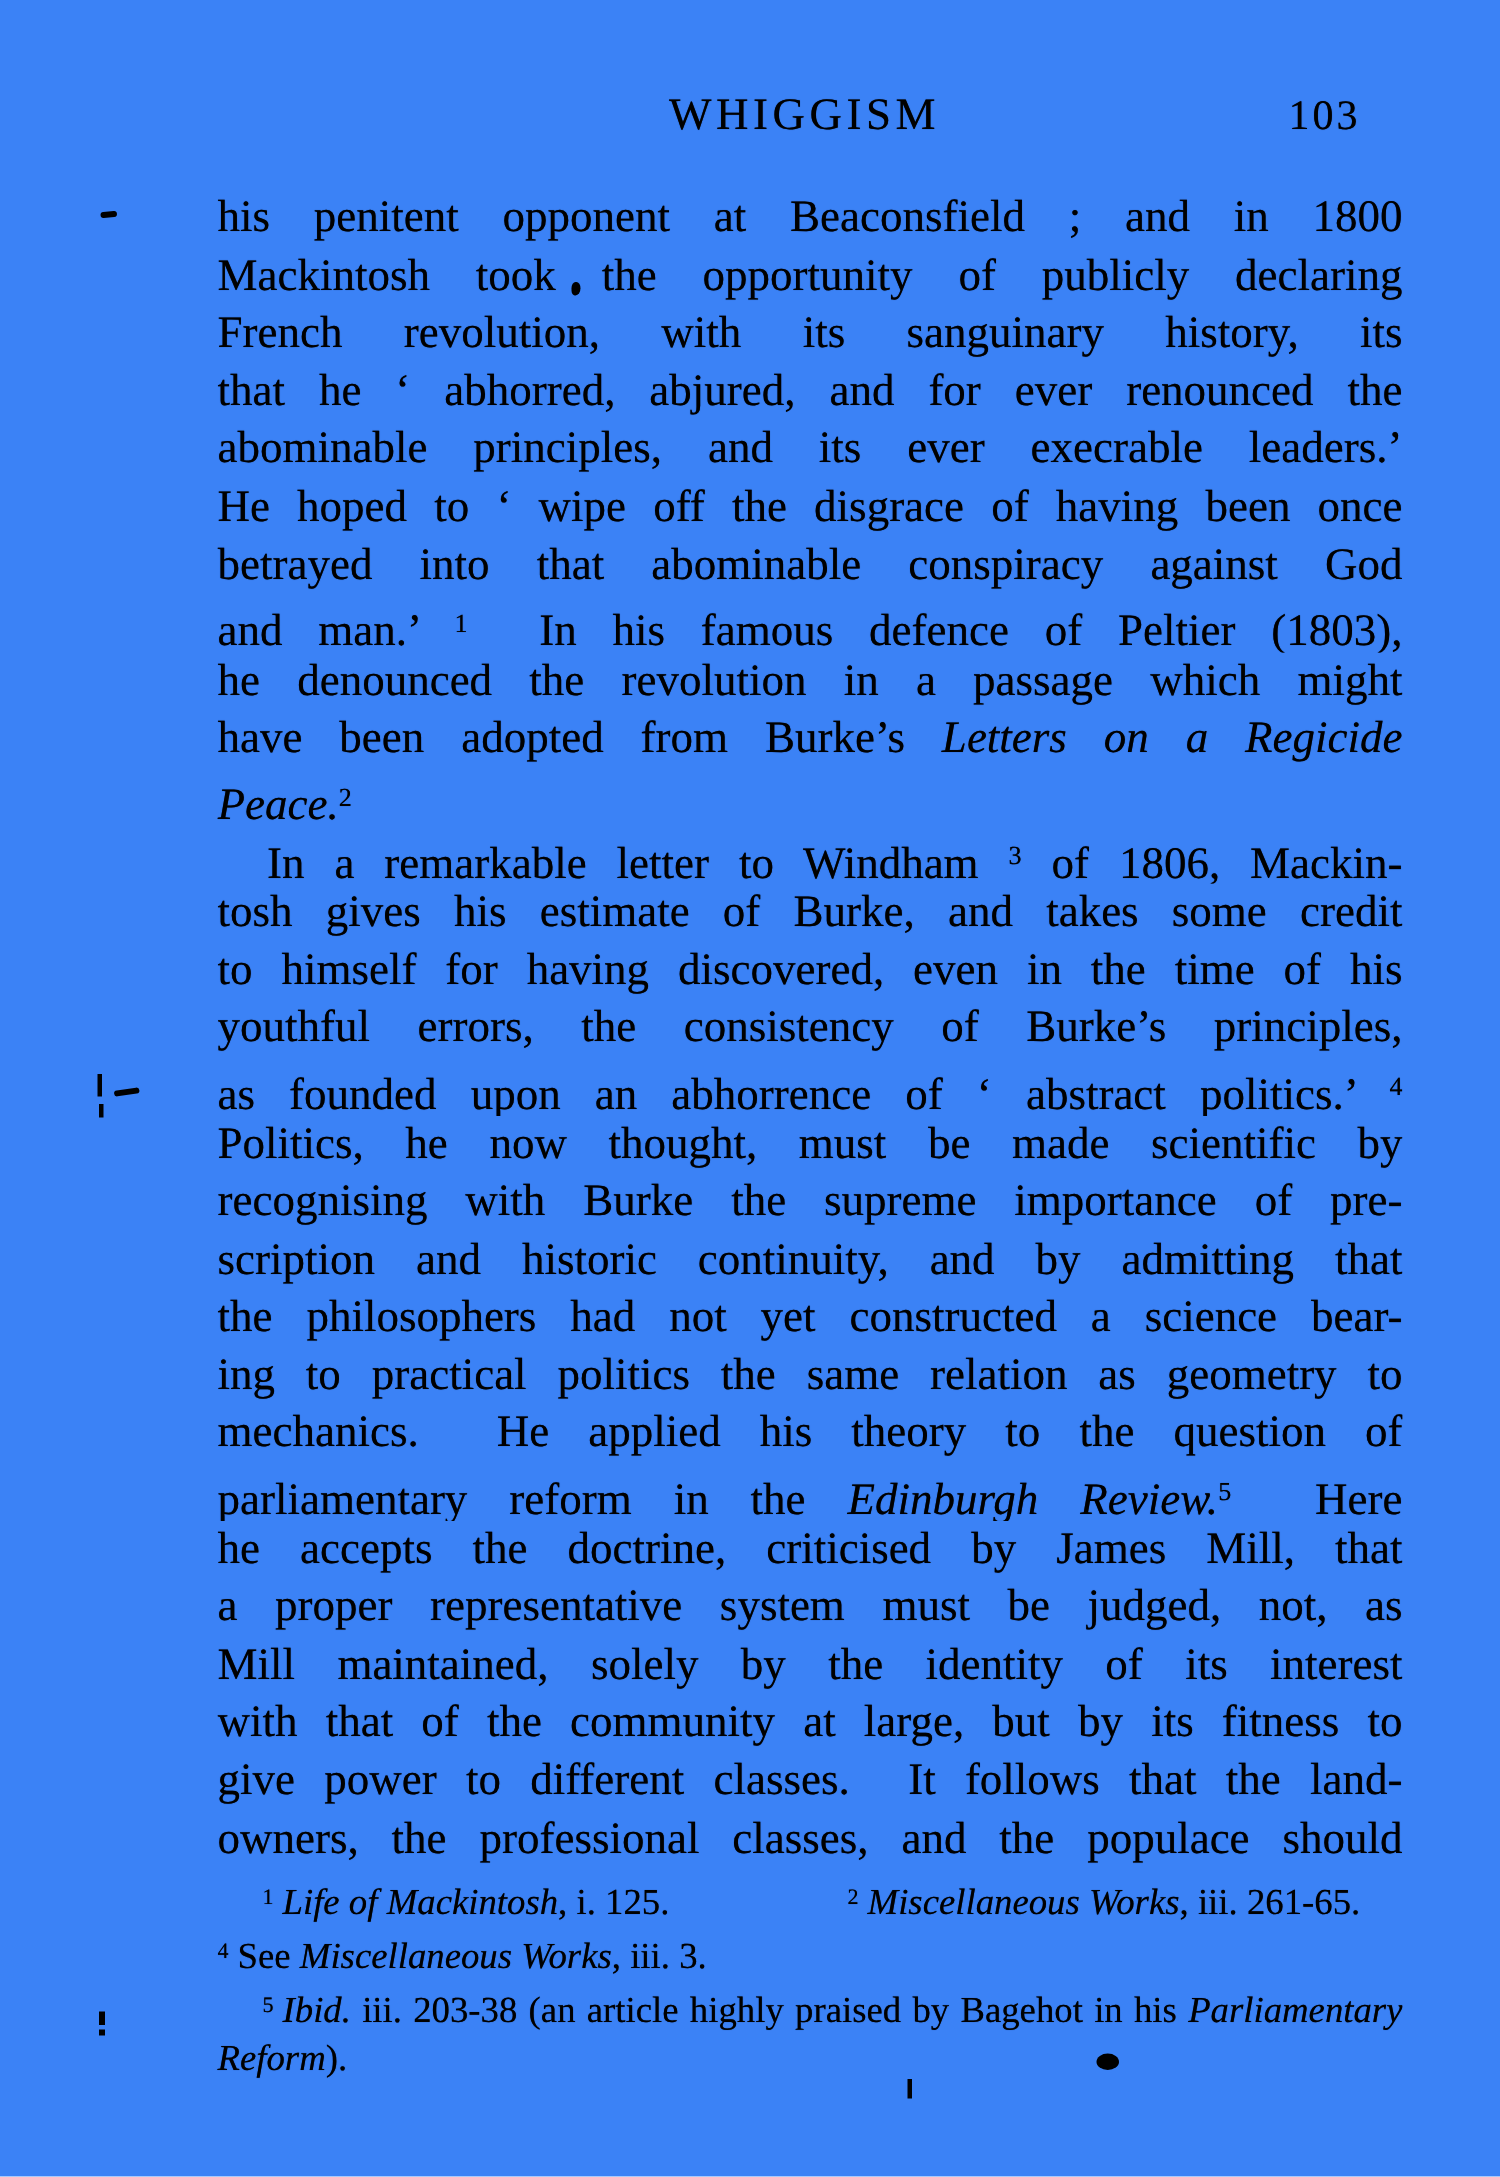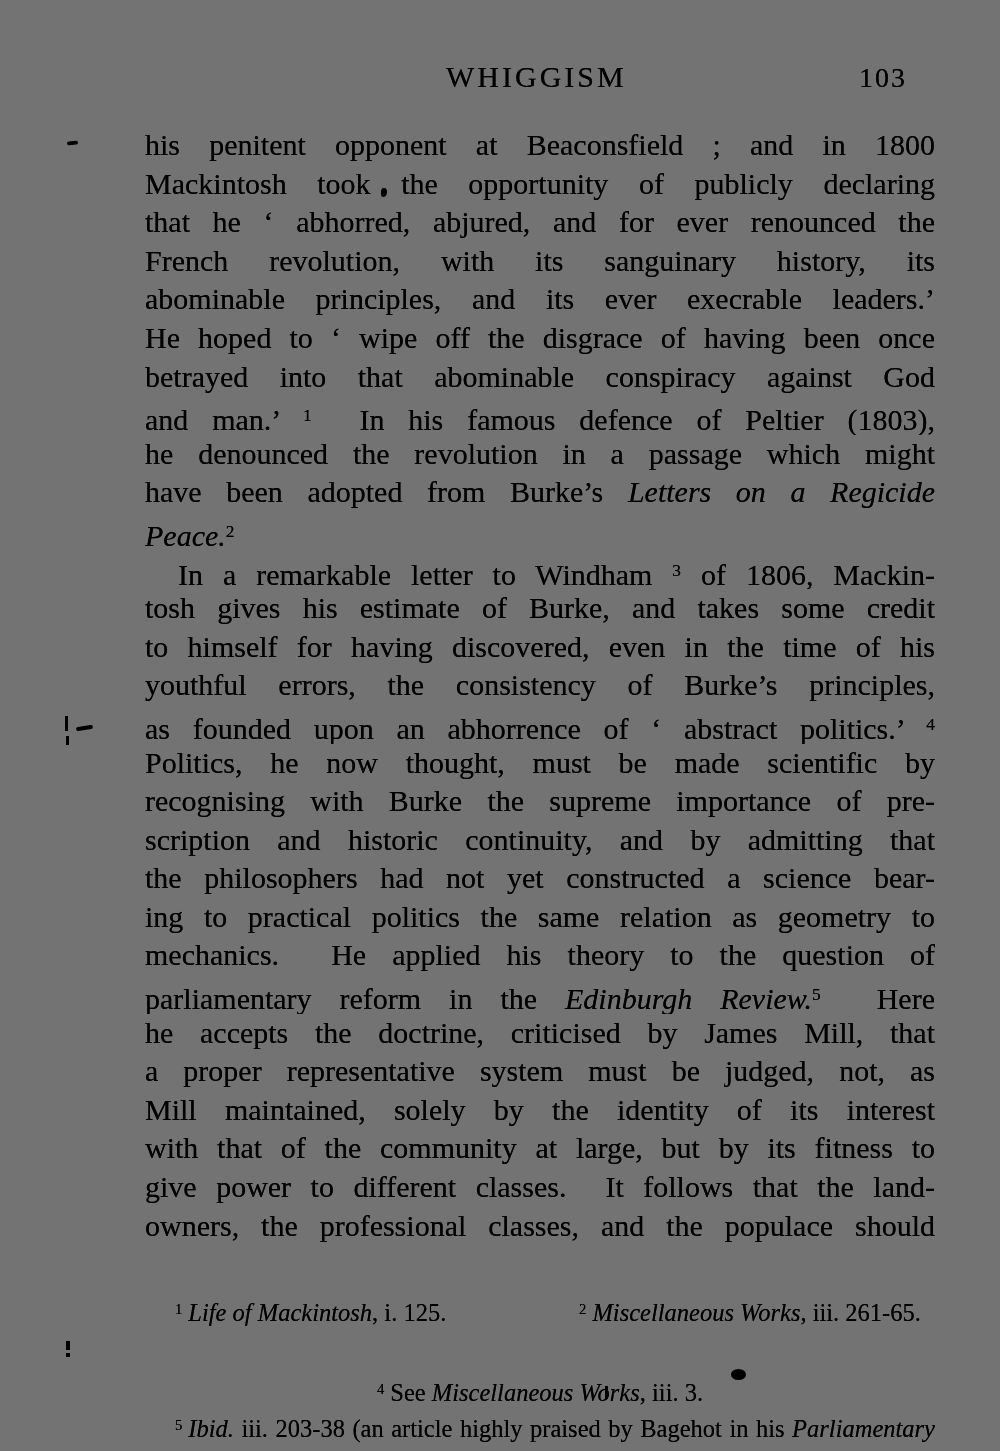--- a/index.html
+++ b/index.html
@@ -1,20 +1,20 @@
 <!DOCTYPE html>
 <html><head>
 <meta charset="utf-8">
 <style>
   html, body { margin: 0; padding: 0; background: #ffffff; }
   .page {
     position: relative;
     width: 1000px;
     height: 1451px;
-    background: #737373;
+    background: #3b82f6;
     color: #000000;
     font-family: "Liberation Serif", "DejaVu Serif", serif;
     overflow: hidden;
     text-shadow: 0 0 0.5px rgba(0,0,0,0.75);
   }
   
   .header { position: absolute; top: 60px; left: 145px; width: 790px; height: 40px; }
   .running-title {
     position: absolute; left: 50%; transform: translateX(-52%);
     font-size: 30px; letter-spacing: 3px; white-space: nowrap;
@@ -33,24 +33,24 @@
     word-spacing: 2px;
     white-space: pre-wrap;
   }
   .line.lastline { text-align-last: left; }
   .line.indent { text-indent: 33px; }
   .it { font-style: italic; }
   .sup { font-size: 0.58em; vertical-align: 9px; letter-spacing: 0; }
 
   
   .footnotes { position: absolute; left: 145px; top: 1247px; width: 790px; font-size: 24.5px; }
-  .fn-row { display: flex; height: 36px; line-height: 36px; overflow: hidden; margin-top: 44px; }
+  .fn-row { display: flex; height: 36px; line-height: 36px; overflow: hidden; }
   .fn-cell { white-space: pre-wrap; }
   .fn-cell.left  { width: 420px; text-indent: 30px; }
-  .fn-cell.right { flex: 1; text-align: center; }
+  .fn-cell.right { flex: 1; }
   .fn-long {
     height: 36px; line-height: 36px; overflow: hidden;
     text-indent: 30px; text-align: justify; text-align-last: justify; white-space: pre-wrap;
   }
   .fn-last { height: 36px; line-height: 36px; }
   .fn-sup { font-size: 0.6em; vertical-align: 7px; margin-right: 6px; }
 
   
   .speck { position: absolute; background: #000; }
   .speck.round { border-radius: 50%; }
@@ -62,22 +62,22 @@
 
   <div class="header">
     <div class="running-title">WHIGGISM</div>
     <div class="folio">103</div>
   </div>
 
   <div class="textblock">
 
     <div class="line">his penitent opponent at Beaconsfield ; and in 1800</div>
     <div class="line">Mackintosh took the opportunity of publicly declaring</div>
+    <div class="line">French revolution, with its sanguinary history, its</div>
     <div class="line">that he ‘ abhorred, abjured, and for ever renounced the</div>
-    <div class="line">French revolution, with its sanguinary history, its</div>
     <div class="line">abominable principles, and its ever execrable leaders.’</div>
     <div class="line">He hoped to ‘ wipe off the disgrace of having been once</div>
     <div class="line">betrayed into that abominable conspiracy against God</div>
     <div class="line"><span>and man.’ </span><span class="sup">1</span><span>  In his famous defence of Peltier (1803),</span></div>
     <div class="line">he denounced the revolution in a passage which might</div>
     <div class="line"><span>have been adopted from Burke’s </span><span class="it">Letters on a Regicide</span></div>
     <div class="line lastline"><span class="it">Peace.</span><span class="sup">2</span></div>
 
     <div class="line indent"><span>In a remarkable letter to Windham </span><span class="sup">3</span><span> of 1806, Mackin-</span></div>
     <div class="line">tosh gives his estimate of Burke, and takes some credit</div>

